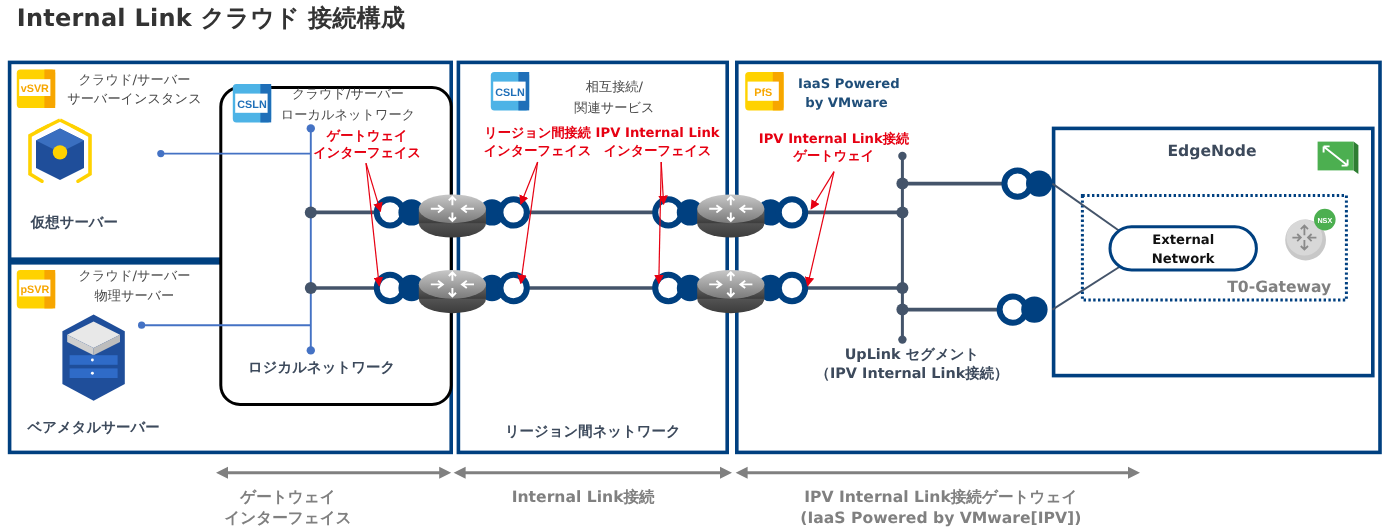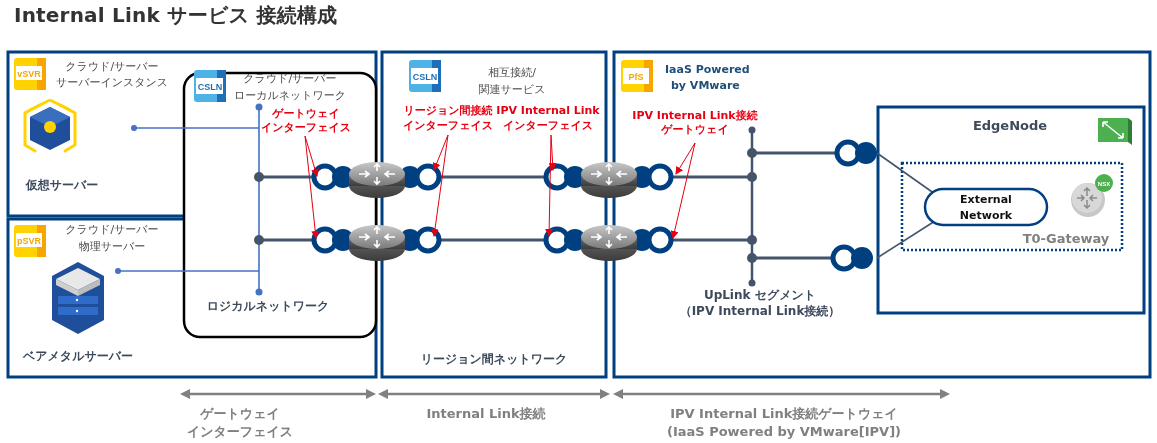--- a/index.html
+++ b/index.html
@@ -9,21 +9,21 @@
   .lbl { font-family: "DejaVu Sans", sans-serif; font-size: 11px; fill: #4a4a4a; }
   .lbl-b { font-family: "DejaVu Sans", sans-serif; font-size: 11px; fill: #3d4a5c; font-weight: bold; }
   .red { font-family: "DejaVu Sans", sans-serif; font-size: 11px; fill: #e60012; font-weight: bold; }
   .badge-t { font-family: "Liberation Sans", sans-serif; font-size: 9px; font-weight: bold; }
   .gray-b { font-family: "DejaVu Sans", sans-serif; font-size: 13px; fill: #808080; font-weight: bold; }
   .vm { font-family: "DejaVu Sans", sans-serif; font-size: 11px; fill: #1f4e79; font-weight: bold; }
 </style>
 </head>
 <body>
 
-<div class="title">Internal Link サービス 接続構成</div>
+<div class="title">Internal Link クラウド 接続構成</div>
 
 <svg width="1157" height="443" viewBox="0 0 1157 443">
   <defs>
     <linearGradient id="rtrTop" x1="0" y1="0" x2="0" y2="1">
       <stop offset="0" stop-color="#c8c8c8"></stop>
       <stop offset="1" stop-color="#7a7a7a"></stop>
     </linearGradient>
     <linearGradient id="rtrSide" x1="0" y1="0" x2="0" y2="1">
       <stop offset="0" stop-color="#6a6a6a"></stop>
       <stop offset="1" stop-color="#3c3c3c"></stop>

